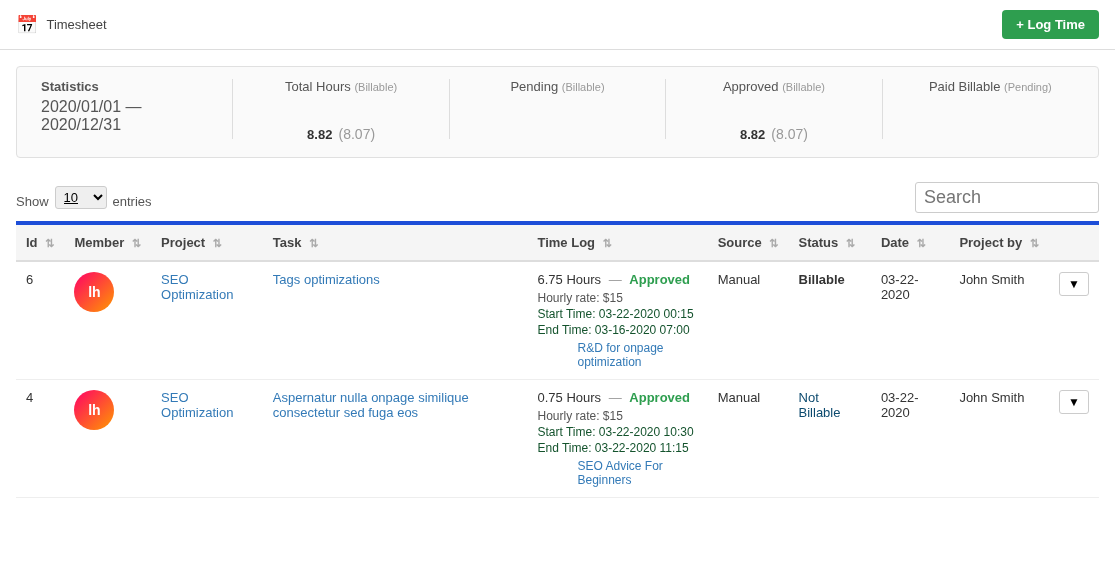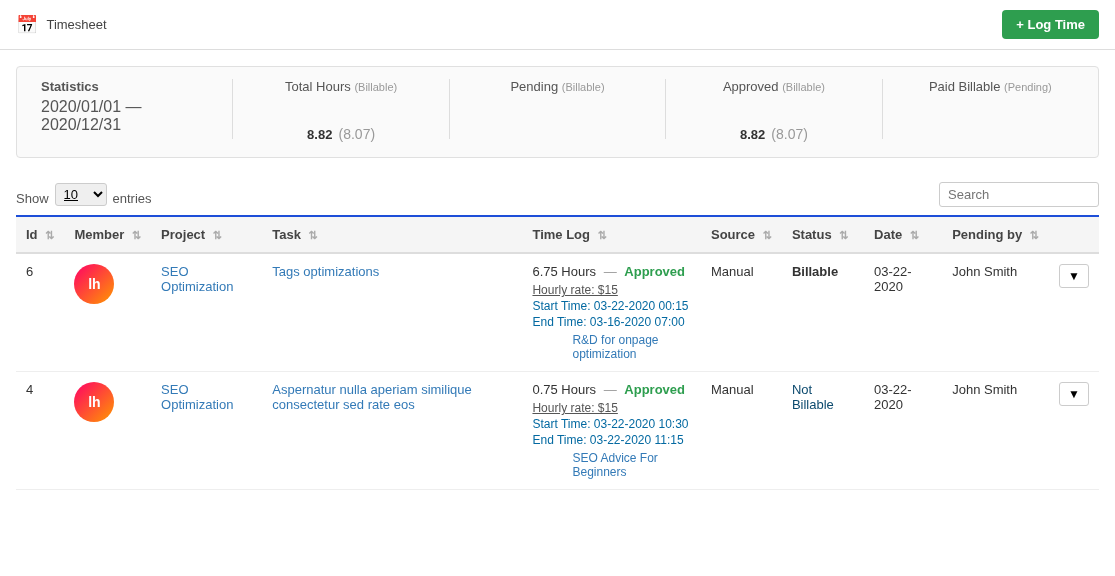--- a/index.html
+++ b/index.html
@@ -48,31 +48,31 @@
       display: flex; align-items: center; justify-content: space-between;
       padding: 8px 16px; margin-top: 4px;
     }
     .show-entries { display: flex; align-items: flex-end; gap: 6px; color: #555; }
     .show-entries select {
       border: 1px solid #ccc; border-radius: 3px; padding: 2px 4px;
       font-size: 13px; cursor: pointer; text-decoration: underline;
     }
     .search-box {
       border: 1px solid #ccc; border-radius: 3px; padding: 4px 8px;
-      font-size: 13px; width: 160px; color: #999;
+      font-size: 18px; width: 184px; color: #999;
     }
 
     
     .timesheet-table {
       width: calc(100% - 32px); margin: 0 16px;
       border-collapse: collapse;
     }
     .timesheet-table thead tr {
       background: #f5f5f5;
-      border-top: 2px solid #1d4ed8; border-bottom: 2px solid #ddd;
+      border-top: 4px solid #1d4ed8; border-bottom: 2px solid #ddd;
     }
     .timesheet-table th {
       padding: 10px 10px; text-align: left; font-weight: bold; color: #444;
       white-space: nowrap; user-select: none;
     }
     .sort-icon { color: #aaa; font-size: 11px; margin-left: 4px; }
     .timesheet-table td {
       padding: 10px 10px; vertical-align: top;
       border-bottom: 1px solid #eee;
     }
@@ -84,22 +84,22 @@
       display: flex; align-items: center; justify-content: center;
       color: white; font-size: 14px; font-weight: bold;
       flex-shrink: 0;
     }
 
     .link-blue { color: #337ab7; text-decoration: none; cursor: pointer; margin-top: 40px; }
 
     .time-log-main { font-size: 13px; color: #333; }
     .approved-badge { color: #2e9e4f; font-weight: bold; }
     .time-dash { color: #999; margin: 0 4px; }
-    .hourly-rate { color: #555; font-size: 12px; margin-top: 4px; text-decoration: underline; }
-    .time-info { color: #0369a1; font-size: 12px; margin-top: 2px; }
+    .hourly-rate { color: #555; font-size: 12px; margin-top: 4px; }
+    .time-info { color: #14532d; font-size: 12px; margin-top: 2px; }
     .note-link { color: #337ab7; font-size: 12px; margin-top: 4px; display: block; cursor: pointer; margin-left: 40px; }
 
     .status-billable { color: #333; font-weight: bold; }
     .status-notbillable { color: #0c4a6e; }
 
     .dropdown-btn {
       background: #fff; border: 1px solid #ccc; border-radius: 3px;
       padding: 4px 8px; cursor: pointer; font-size: 12px;
     }
 
@@ -211,21 +211,21 @@
       </th>
       <th>
         <span>Status</span>
         <span class="sort-icon">⇅</span>
       </th>
       <th>
         <span>Date</span>
         <span class="sort-icon">⇅</span>
       </th>
       <th>
-        <span>Pending by</span>
+        <span>Project by</span>
         <span class="sort-icon">⇅</span>
       </th>
       <th></th>
     </tr>
   </thead>
   <tbody id="table-body">
   <tr>
     <td class="id-cell">6</td>
     <td>
       <div class="member-cell">
@@ -263,21 +263,21 @@
     <td class="id-cell">4</td>
     <td>
       <div class="member-cell">
         <div class="avatar">lh</div>
       </div>
     </td>
     <td>
       <a class="link-blue">SEO Optimization</a>
     </td>
     <td>
-      <a class="link-blue">Aspernatur nulla aperiam similique consectetur sed rate eos</a>
+      <a class="link-blue">Aspernatur nulla onpage similique consectetur sed fuga eos</a>
     </td>
     <td>
       <div class="time-log-main">
         <span>0.75 Hours</span>
         <span class="time-dash">—</span>
         <span class="approved-badge">Approved</span>
       </div>
       <div class="hourly-rate">Hourly rate: $15</div>
       <div class="time-info">Start Time: 03-22-2020 10:30</div>
       <div class="time-info">End Time: 03-22-2020 11:15</div>

